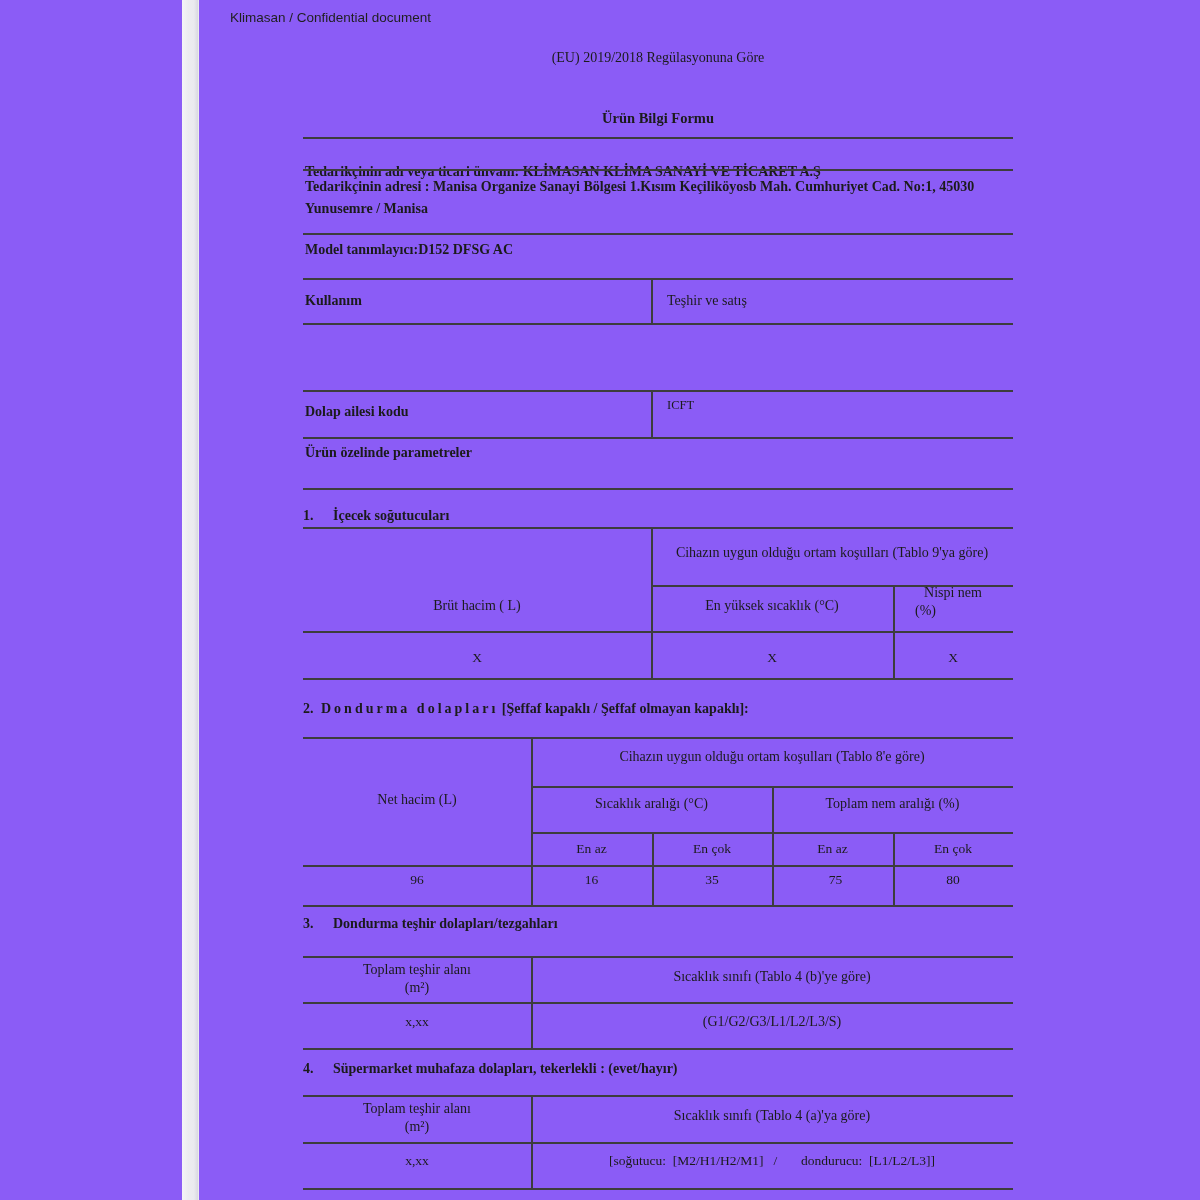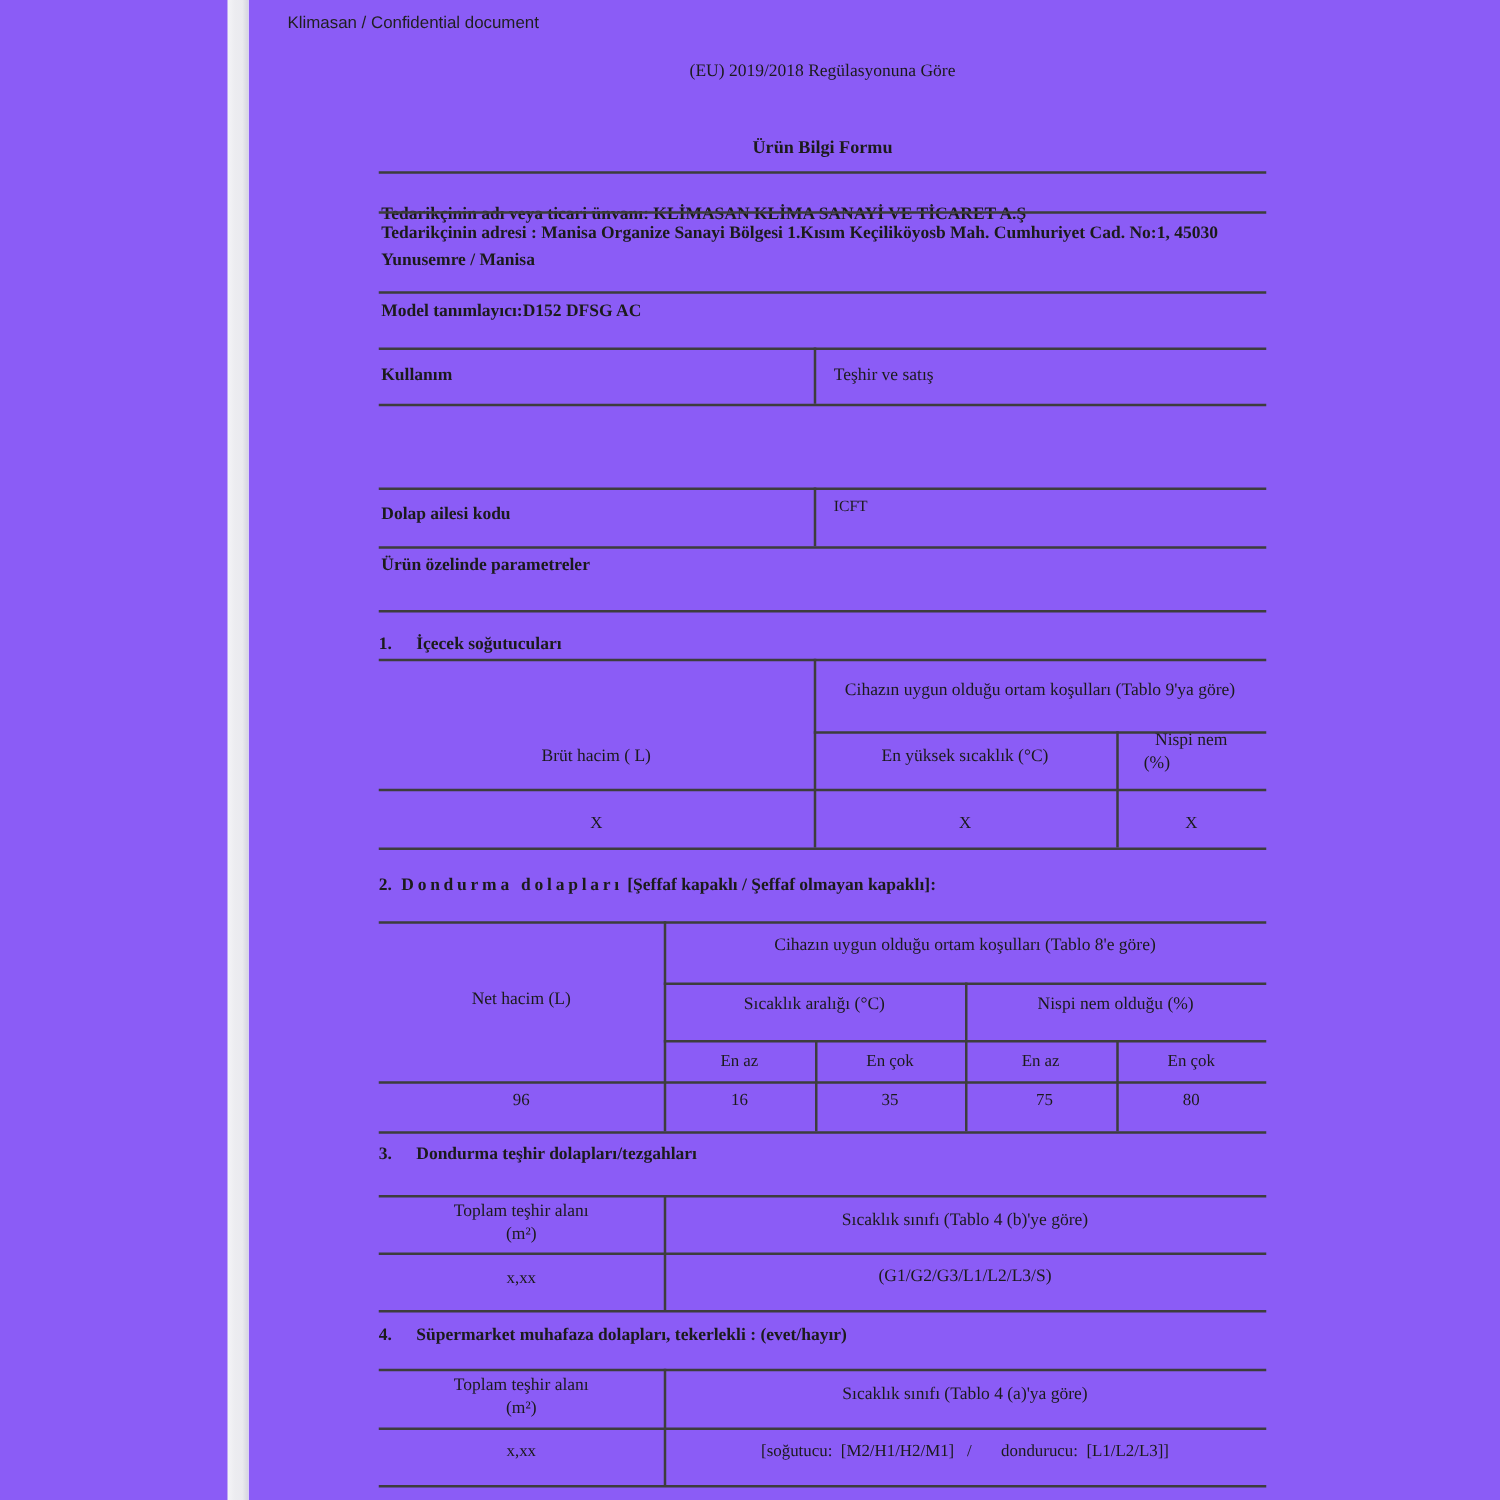--- a/index.html
+++ b/index.html
@@ -92,21 +92,21 @@
   <div class="vline" style="left:772px;top:786px;height:119px;"></div>
   <div class="hline" style="left:531px;top:832px;width:482px;"></div>
   <div class="vline" style="left:652px;top:832px;height:73px;"></div>
   <div class="vline" style="left:893px;top:832px;height:73px;"></div>
   <div class="hline" style="left:303px;top:865px;width:710px;"></div>
   <div class="hline" style="left:303px;top:905px;width:710px;"></div>
 
   <div class="t c" style="left:303px;top:790px;width:228px;">Net hacim (L)</div>
   <div class="t c" style="left:531px;top:747px;width:482px;">Cihazın uygun olduğu ortam koşulları (Tablo 8'e göre)</div>
   <div class="t c" style="left:531px;top:794px;width:241px;">Sıcaklık aralığı (°C)</div>
-  <div class="t c" style="left:772px;top:794px;width:241px;">Nispi nem olduğu (%)</div>
+  <div class="t c" style="left:772px;top:794px;width:241px;">Toplam nem aralığı (%)</div>
 
   <div class="t c mid" style="left:531px;top:839px;width:121px;">En az</div>
   <div class="t c mid" style="left:652px;top:839px;width:120px;">En çok</div>
   <div class="t c mid" style="left:772px;top:839px;width:121px;">En az</div>
   <div class="t c mid" style="left:893px;top:839px;width:120px;">En çok</div>
 
   <div class="t c mid" style="left:303px;top:870px;width:228px;">96</div>
   <div class="t c mid" style="left:531px;top:870px;width:121px;">16</div>
   <div class="t c mid" style="left:652px;top:870px;width:120px;">35</div>
   <div class="t c mid" style="left:772px;top:870px;width:127px;">75</div>

